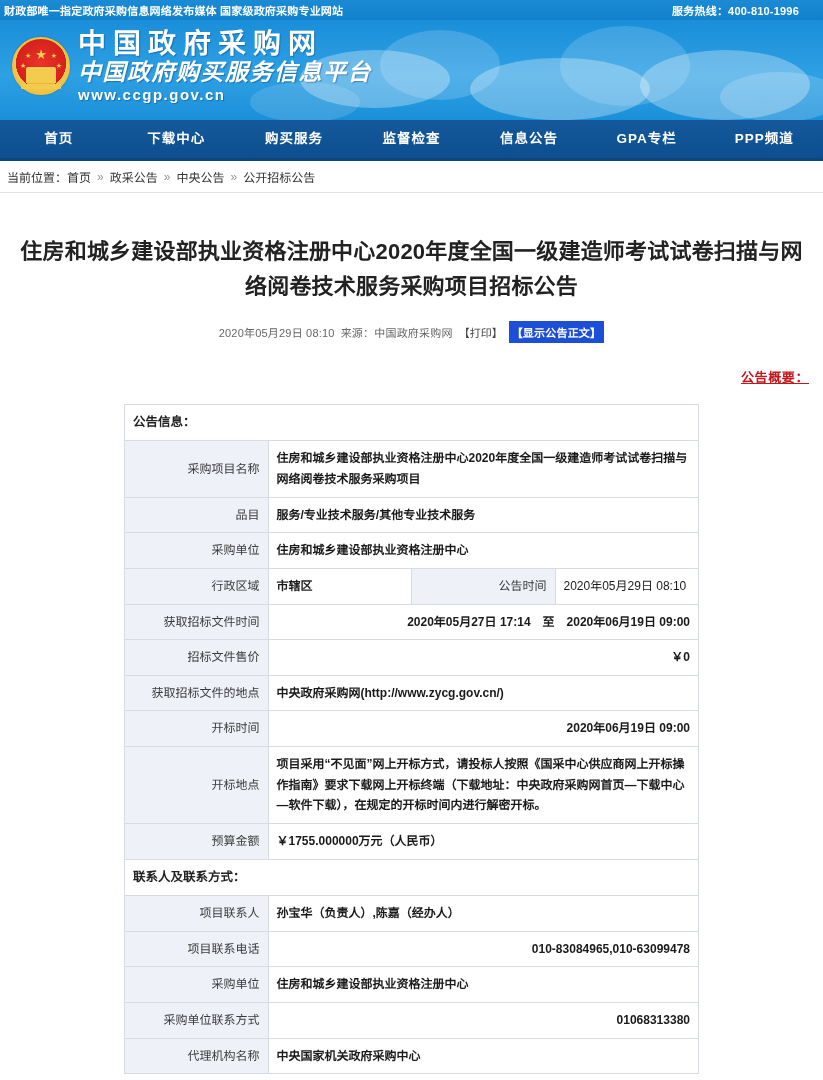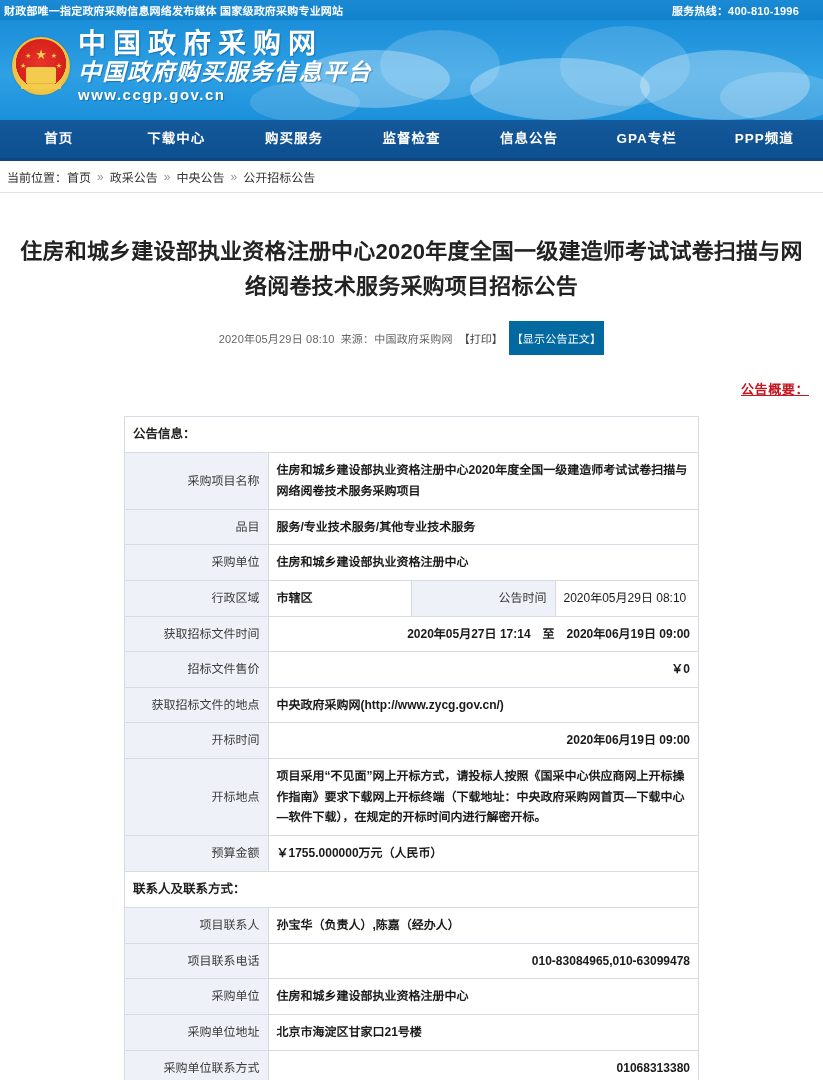--- a/index.html
+++ b/index.html
@@ -191,24 +191,24 @@
     display: flex;
     justify-content: center;
     align-items: center;
     gap: 6px;
     flex-wrap: wrap;
   }
   .meta-date { letter-spacing: 0.2px; }
   .meta-src { letter-spacing: 0.2px; }
   .meta-print { color: #444; cursor: pointer; }
   .meta-full {
-    background: #0369a1;
-    color: #ffffff;
-    font-weight: normal;
-    padding: 9px 3px;
+    background: #1d4ed8;
+    color: #ffffff;
+    font-weight: bold;
+    padding: 3px 3px;
     cursor: pointer;
     letter-spacing: 0.2px;
   }
   .summary-head {
     margin-top: 24px;
     text-align: right;
     color: #c4161c;
     font-weight: bold;
     font-size: 13px;
     letter-spacing: 0.6px;
@@ -413,24 +413,20 @@
           <tr>
             <td class="lab">项目联系电话</td>
             <td class="val plain" colspan="3">010-83084965,010-63099478</td>
           </tr>
 
           <tr>
             <td class="lab">采购单位</td>
             <td class="val" colspan="3">住房和城乡建设部执业资格注册中心</td>
           </tr>
 
-          <tr>
-            <td class="lab">采购单位地址</td>
-            <td class="val" colspan="3">北京市海淀区甘家口21号楼</td>
-          </tr>
 
           <tr>
             <td class="lab">采购单位联系方式</td>
             <td class="val plain" colspan="3">01068313380</td>
           </tr>
 
           <tr>
             <td class="lab">代理机构名称</td>
             <td class="val" colspan="3">中央国家机关政府采购中心</td>
           </tr>

